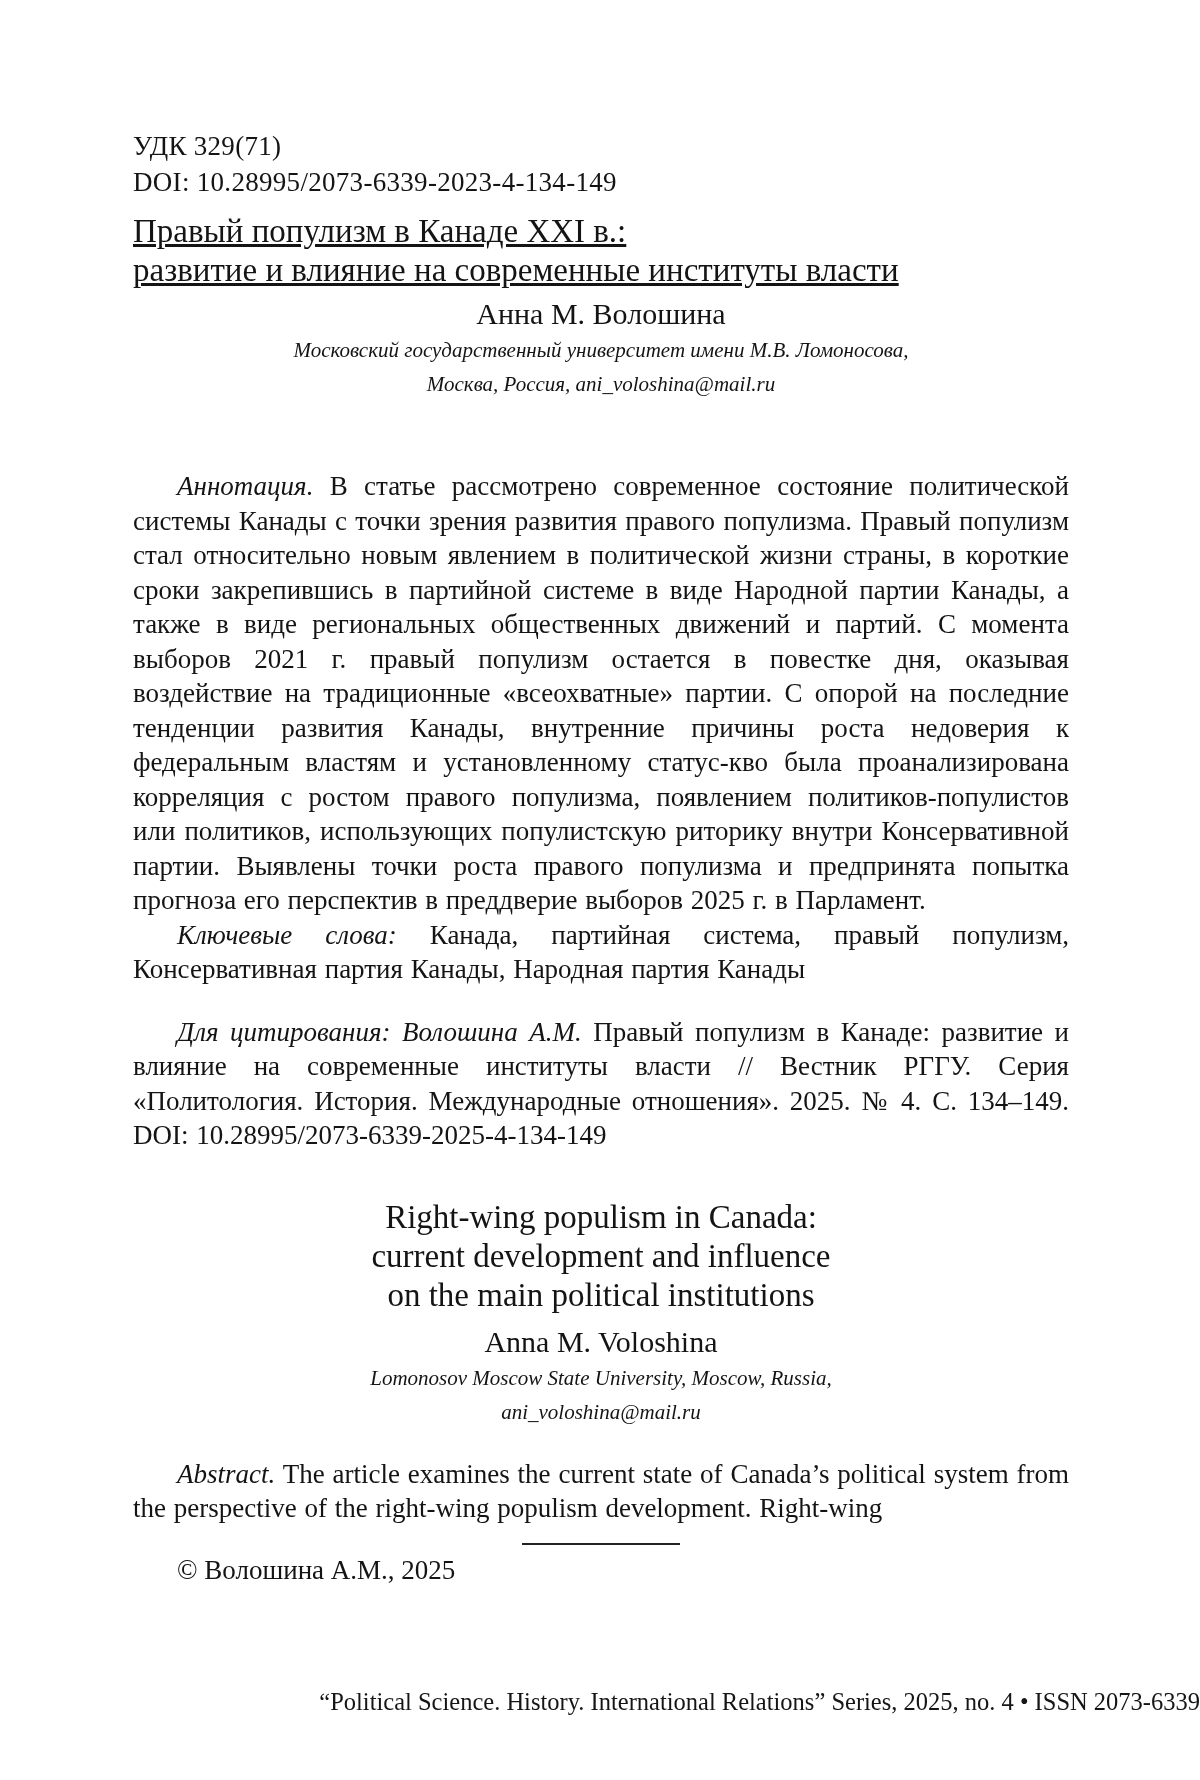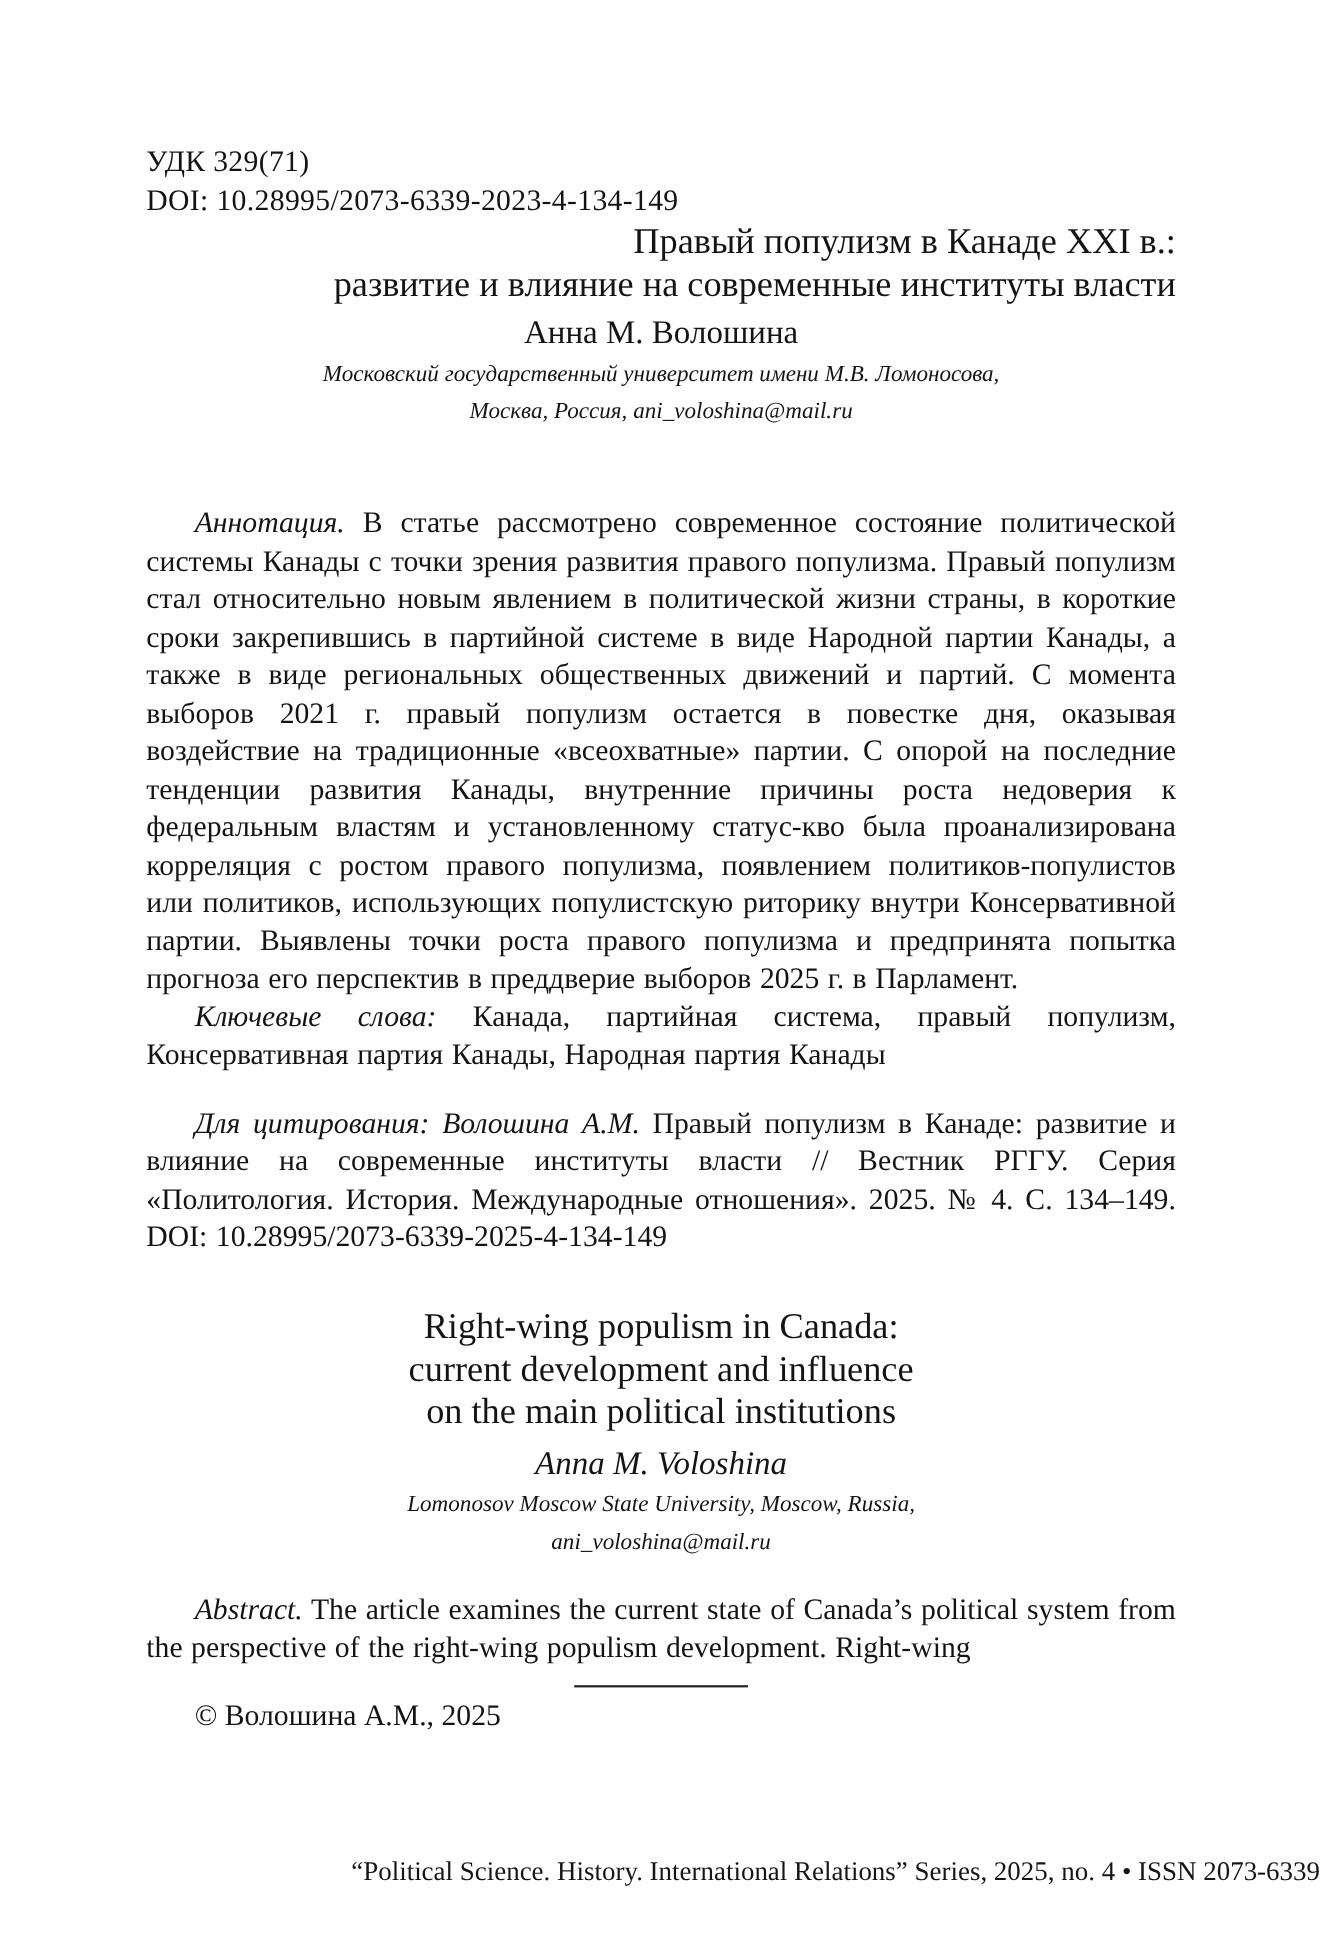--- a/index.html
+++ b/index.html
@@ -21,24 +21,25 @@
     top: 128px;
     width: 936px;
   }
   .meta-line {
     font-size: 27px;
     line-height: 36px;
     text-align: left;
     letter-spacing: 0.3px;
   }
   .ru-title {
-    margin-top: 1px;
-    text-align: right;
+    margin-top: 12px;
+    text-align: left;
     font-size: 33px;
     line-height: 39px;
+    text-decoration: underline;
   }
   .author-line {
     margin-top: 5px;
     text-align: center;
     font-size: 30px;
     line-height: 38px;
   }
   .affiliation {
     text-align: center;
     font-style: italic;
@@ -55,21 +56,21 @@
   }
   .abstract-ru { margin-top: 68px; }
   .keywords { margin-top: 0; }
   .citation { margin-top: 28px; }
   .en-title {
     margin-top: 45px;
     text-align: center;
     font-size: 33px;
     line-height: 39px;
   }
-  .en-author { margin-top: 8px; font-style: italic; }
+  .en-author { margin-top: 8px; }
   .abstract-en { margin-top: 28px; }
   .footnote-rule {
     margin-top: 17px;
     width: 158px;
     height: 0;
     border: none;
     border-top: 2.5px solid #222222;
   }
   .copyright-line {
     margin-top: 6px;

